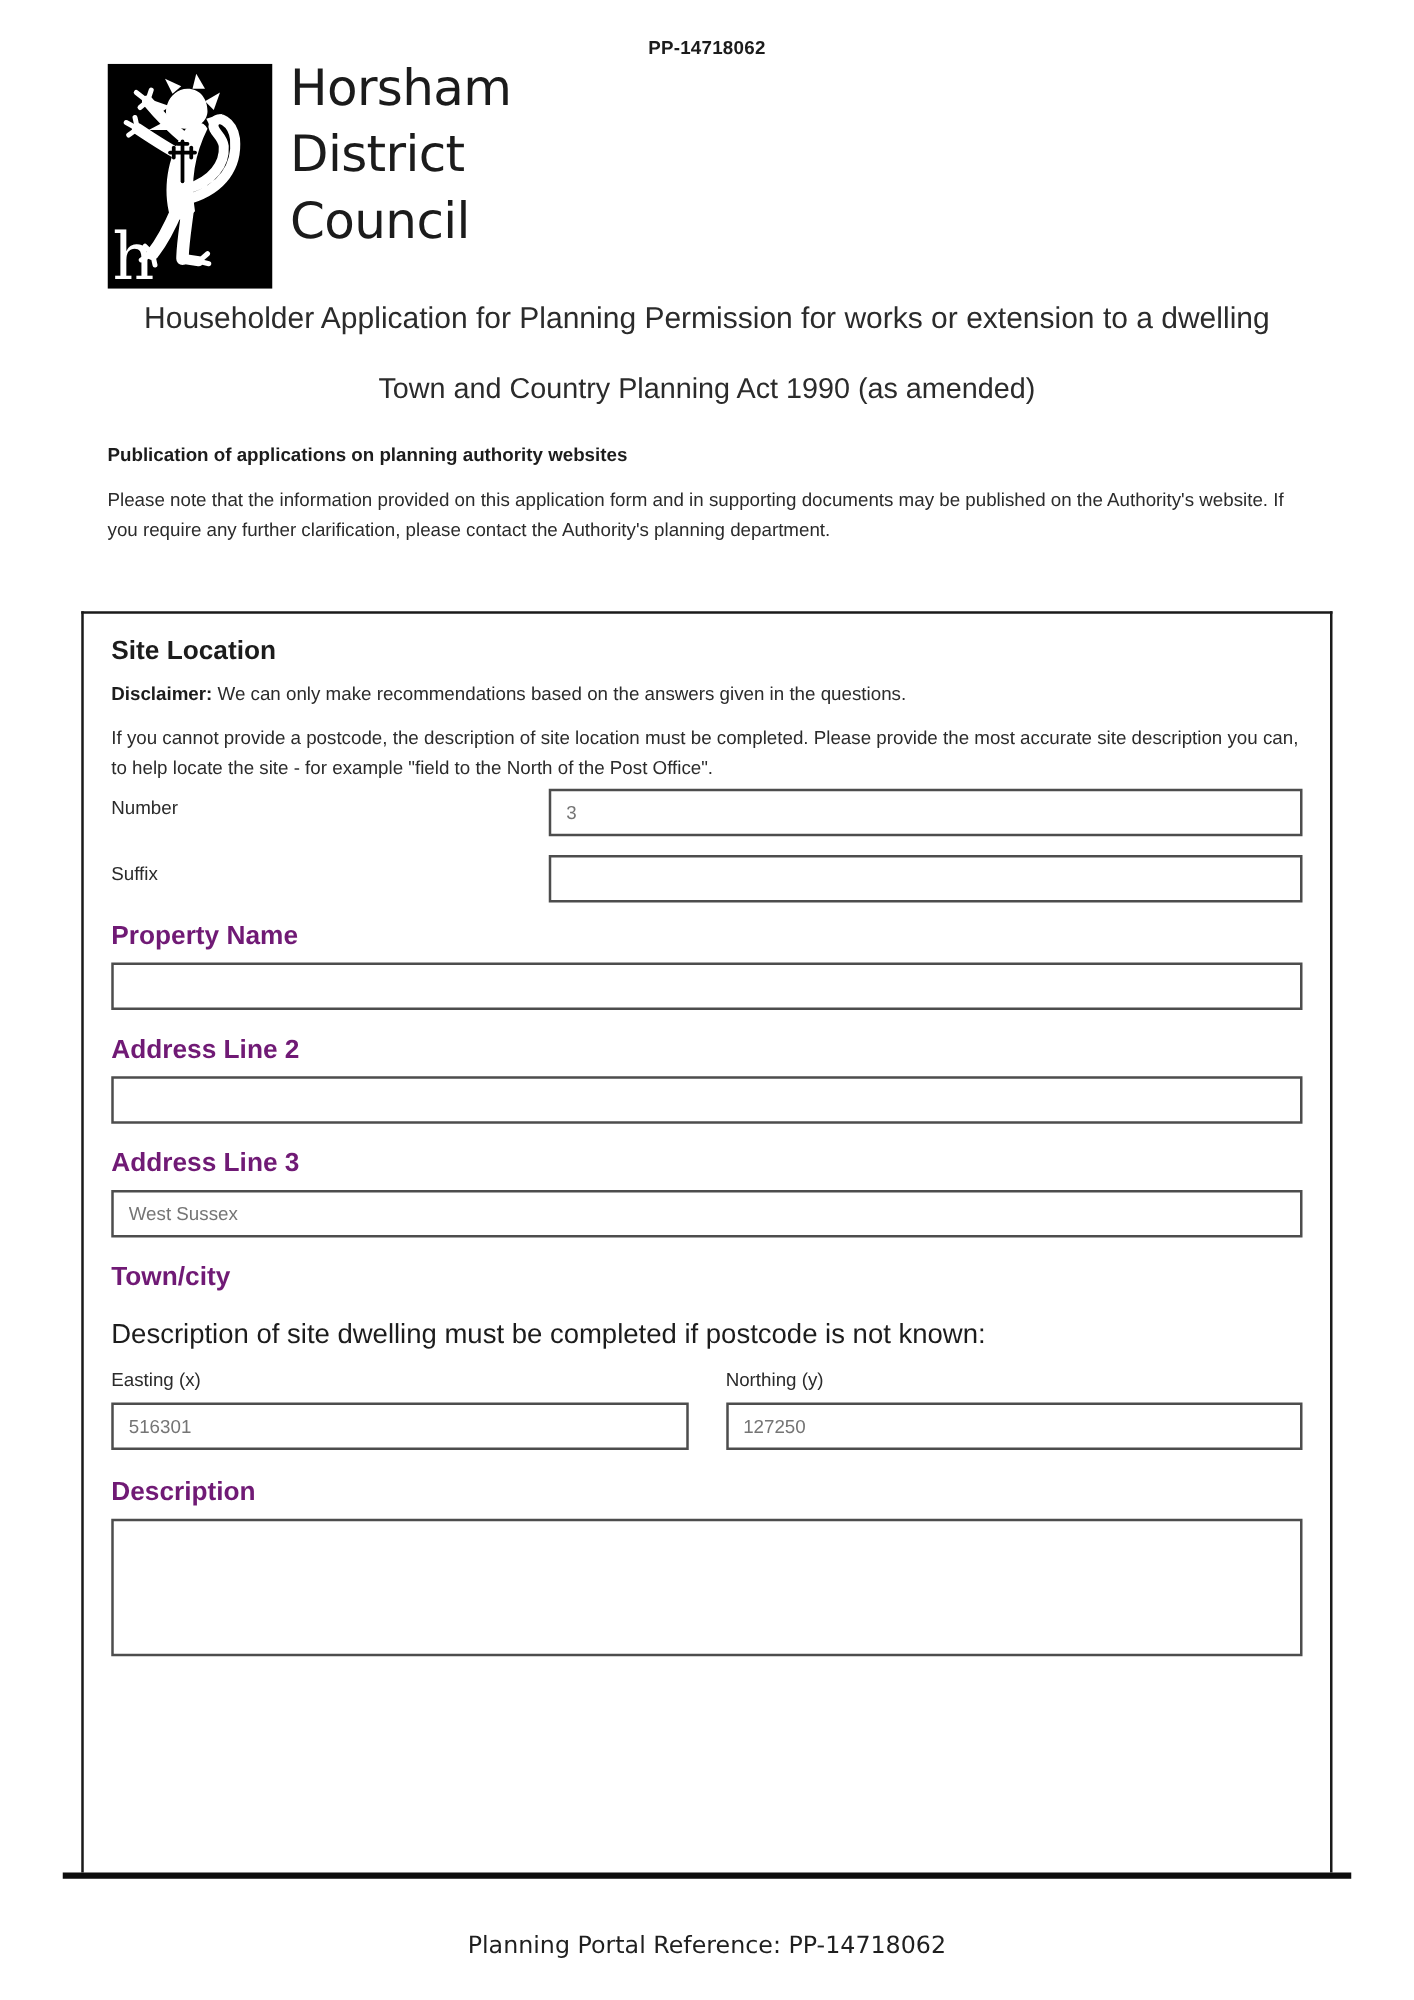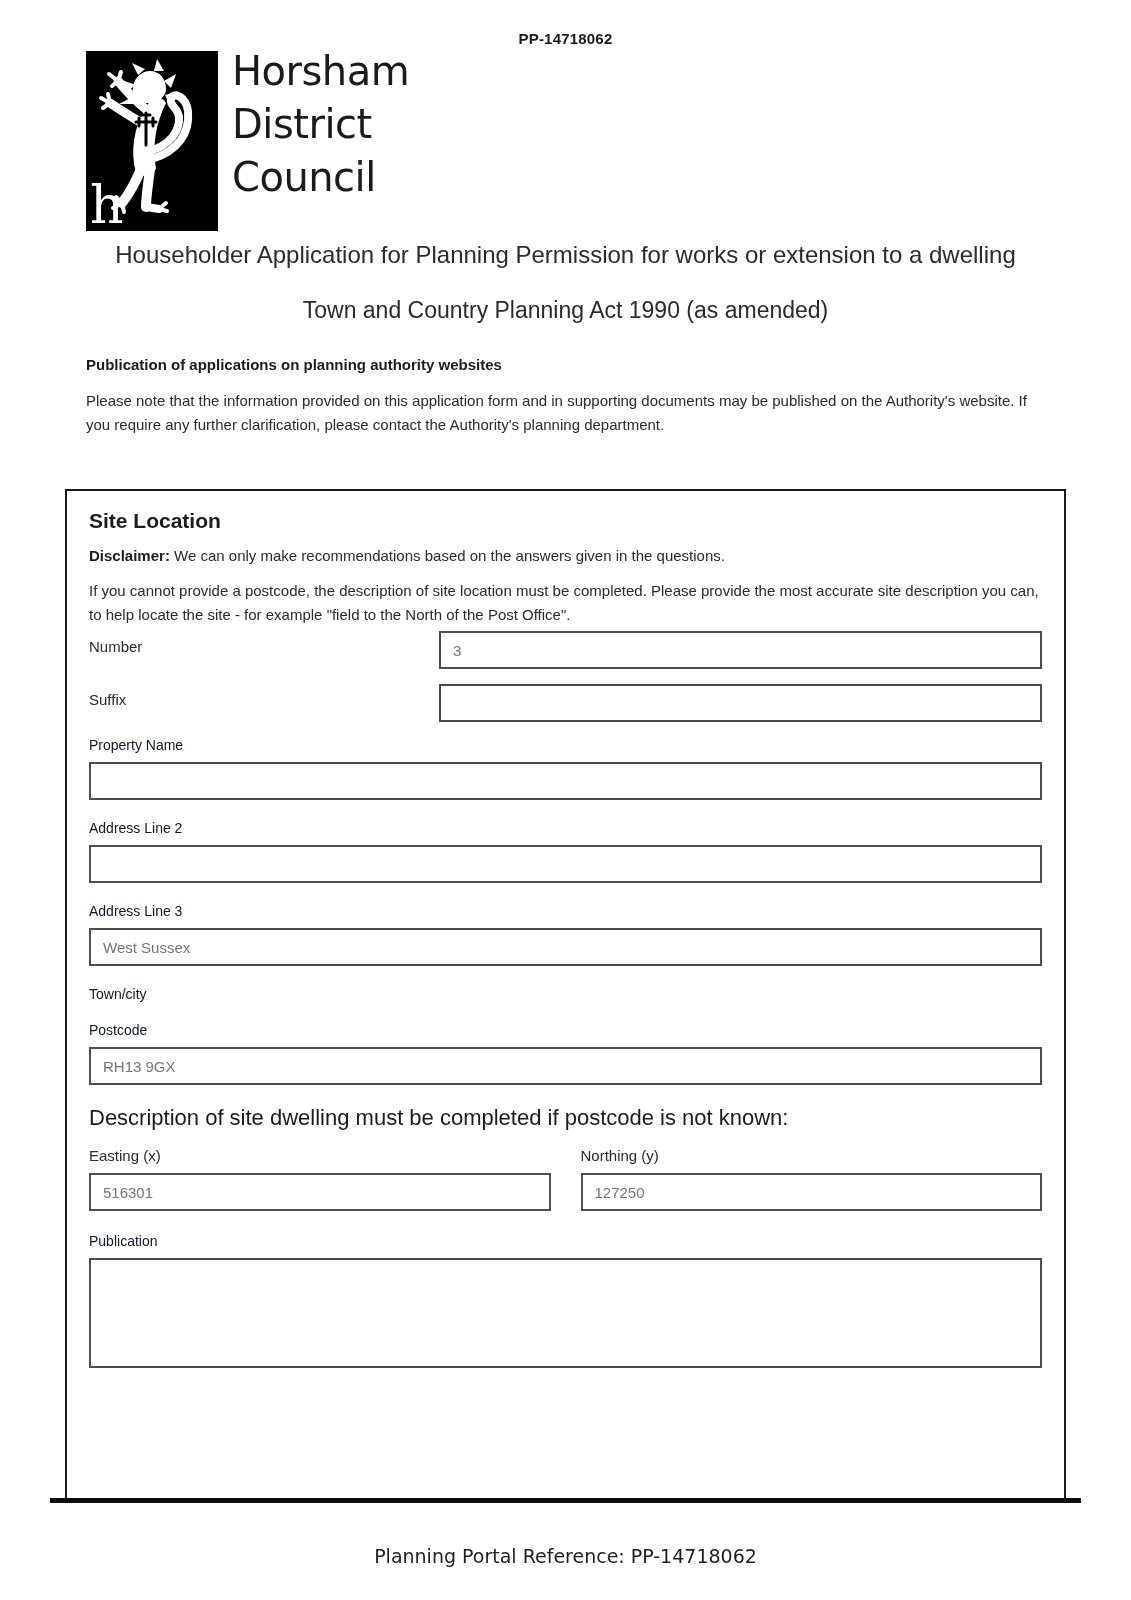--- a/index.html
+++ b/index.html
@@ -42,21 +42,21 @@
     padding:18px 22px;
   }
   .site-box h3 { font-size:21px; font-weight:bold; color:#1c1c1c; margin-bottom:13px; }
   .disclaimer { font-size:15px; line-height:20px; margin-bottom:13px; color:#2b2b2b; }
   .disclaimer b { color:#1c1c1c; }
   .instructions { font-size:15px; line-height:24px; margin-bottom:4px; color:#2b2b2b; max-width:1030px; }
   .row-inline { display:flex; margin-bottom:15px; }
   .row-inline label { flex:0 0 350px; font-size:15px; color:#2b2b2b; padding-top:7px; }
   .row-inline input { flex:1; }
   .row-stack { margin-bottom:20px; }
-  .row-stack label { display:block; font-size:14px; color:#0f172a; margin-bottom:9px; }
+  .row-stack label { display:block; font-size:21px; color:#701a75; margin-bottom:9px;font-weight:bold; }
   input.fld, textarea.fld {
     width:100%; height:38px; border:2px solid #4d4d4d; background:#ffffff;
     font-family:"Liberation Sans", sans-serif; font-size:15px; color:#757575;
     padding:0 12px; outline:none; display:block; border-radius:0;
   }
   textarea.fld { height:110px; resize:none; padding-top:10px; }
   .desc-heading { font-size:22px; font-weight:400; color:#1c1c1c; margin:6px 0 16px 0; }
   .coords { display:flex; gap:30px; margin-bottom:22px; }
   .coords .col { flex:1; }
   .coords label { display:block; font-size:15px; color:#2b2b2b; margin-bottom:9px; }
@@ -165,40 +165,36 @@
 
     <div class="row-stack">
       <label>Address Line 3</label>
       <input class="fld" type="text" value="West Sussex" style="">
     </div>
 
     <div class="row-stack">
       <label>Town/city</label>
     </div>
 
-    <div class="row-stack">
-      <label>Postcode</label>
-      <input class="fld" type="text" value="RH13 9GX" style="">
-    </div>
 
     <div class="desc-heading">Description of site dwelling must be completed if postcode is not known:</div>
 
     <div class="coords">
       <div class="col">
         <label>Easting (x)</label>
         <input class="fld" type="text" value="516301" style="">
       </div>
       <div class="col">
         <label>Northing (y)</label>
         <input class="fld" type="text" value="127250" style="">
       </div>
     </div>
 
     <div class="row-stack">
-      <label>Publication</label>
+      <label>Description</label>
       <textarea class="fld" style=""></textarea>
     </div>
   </div>
 
   <div class="footer-divider"></div>
 
   <div class="footer-text">Planning Portal Reference: PP-14718062</div>
 
 </div>
 

